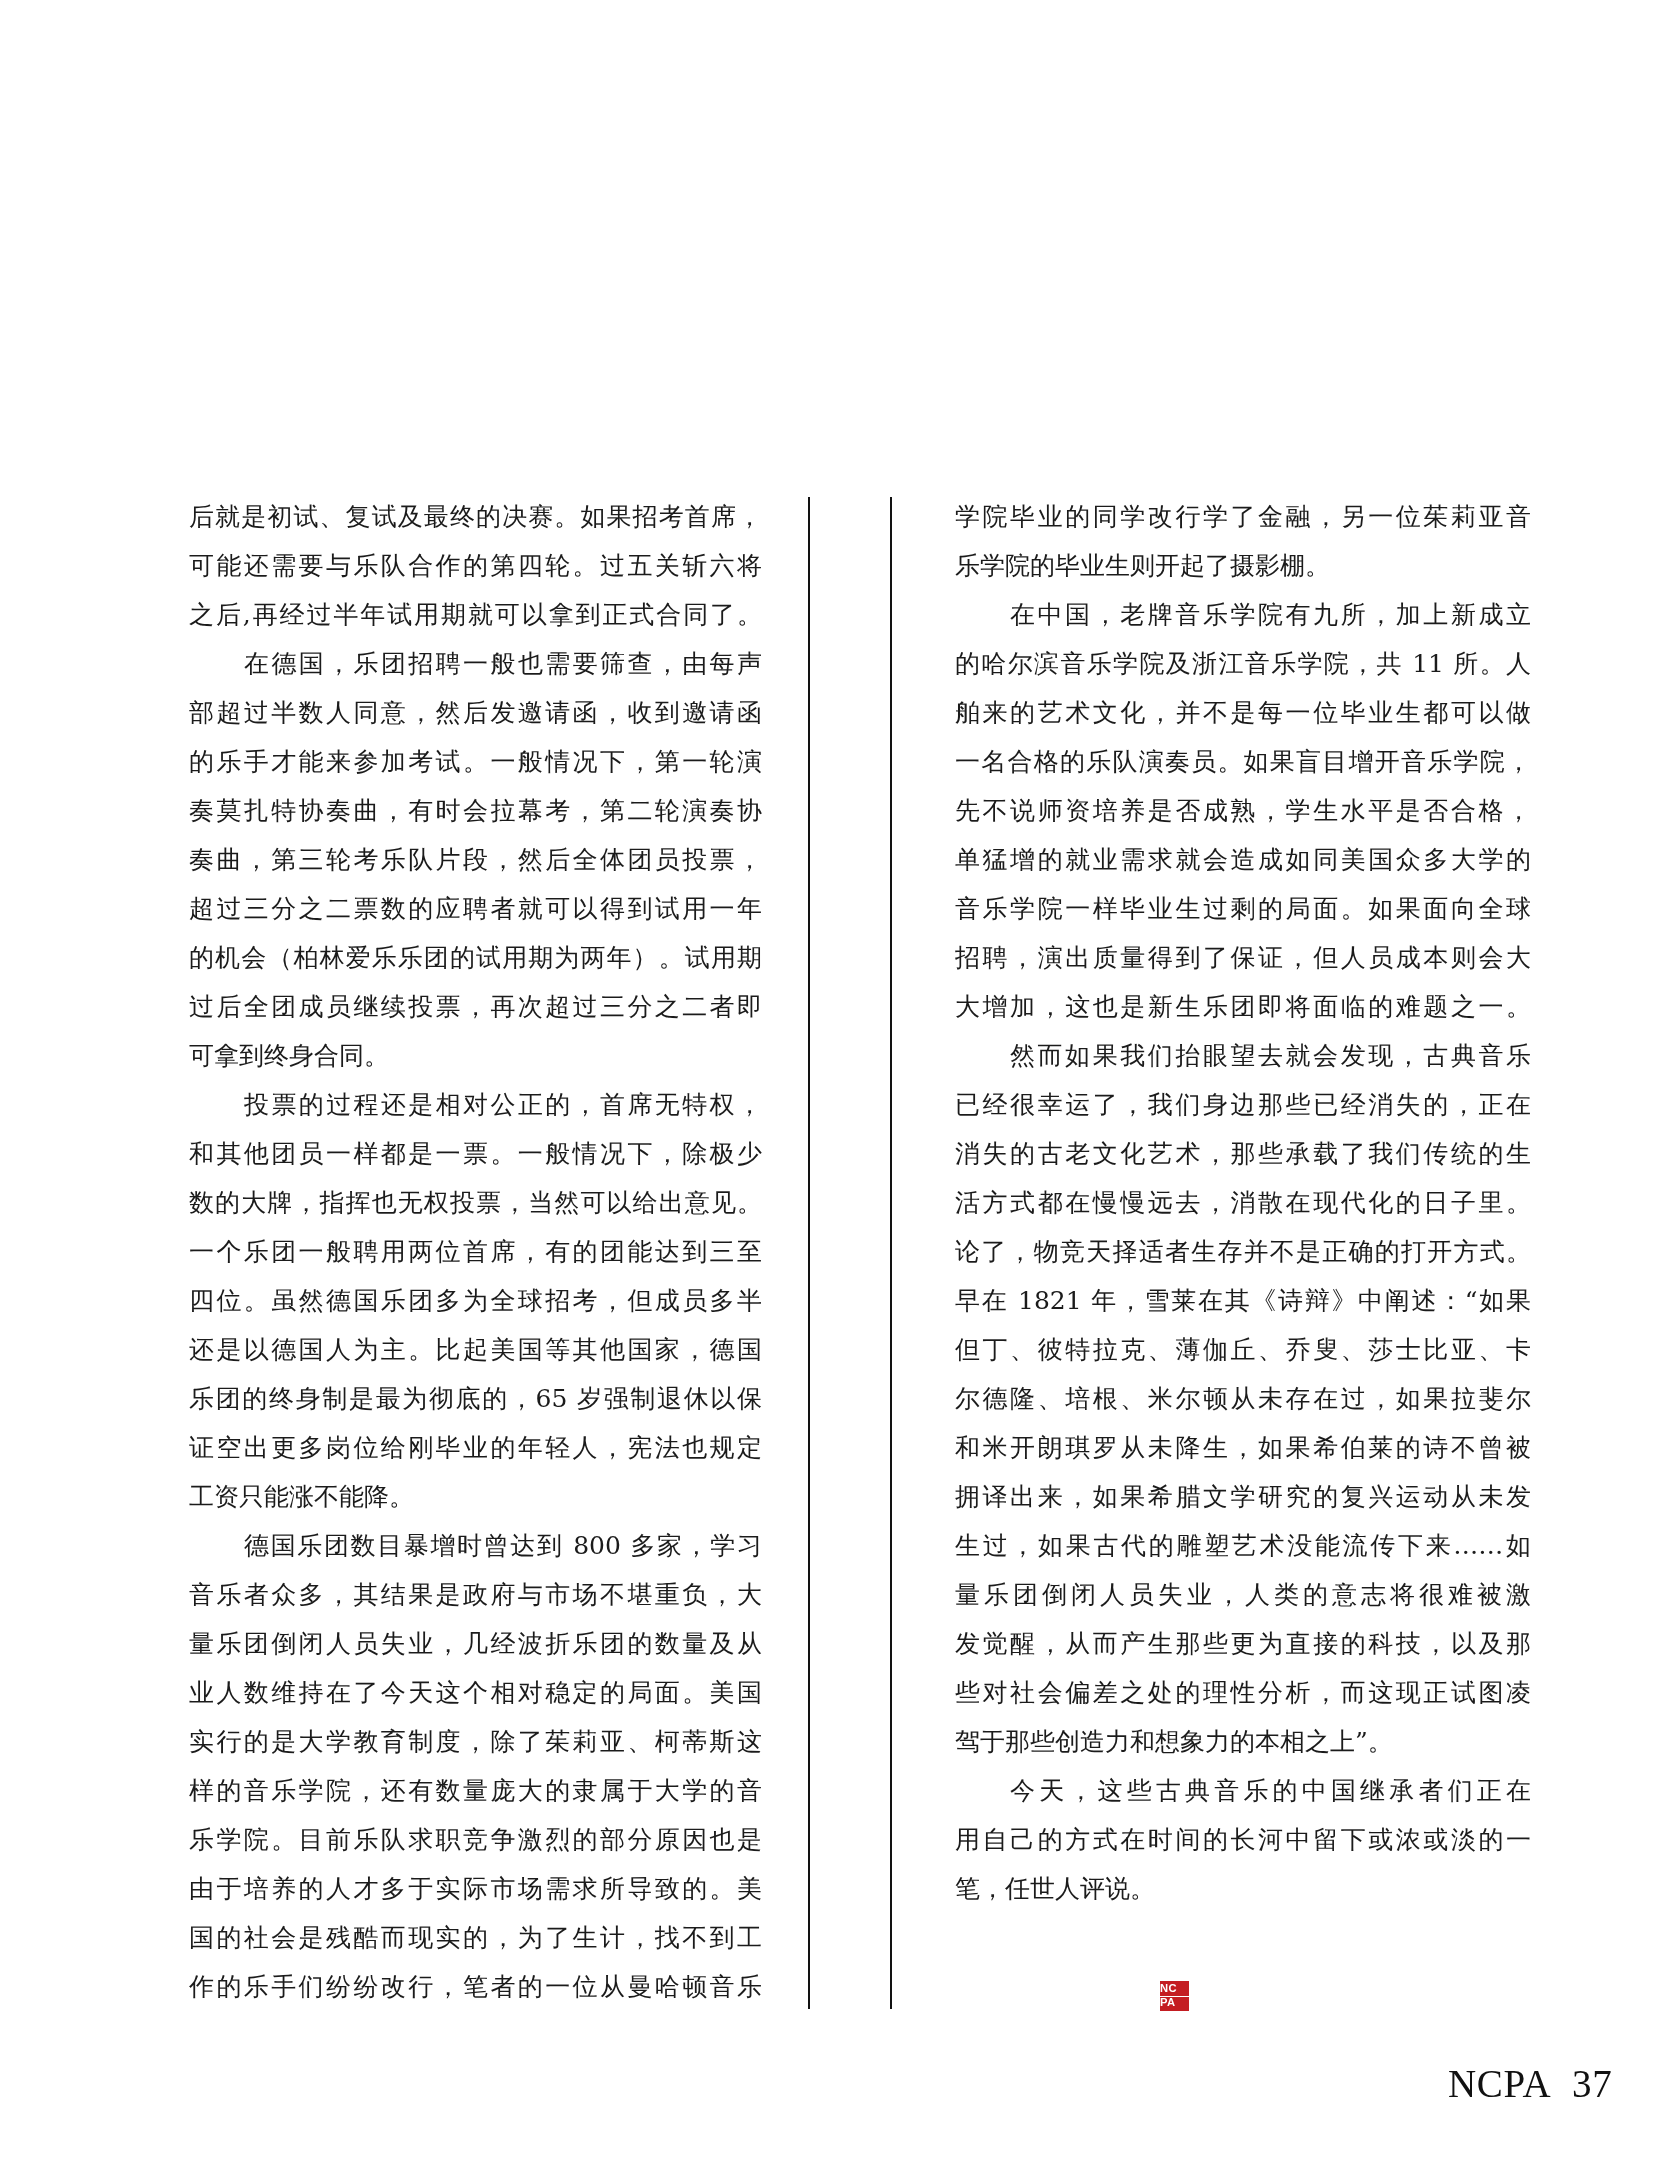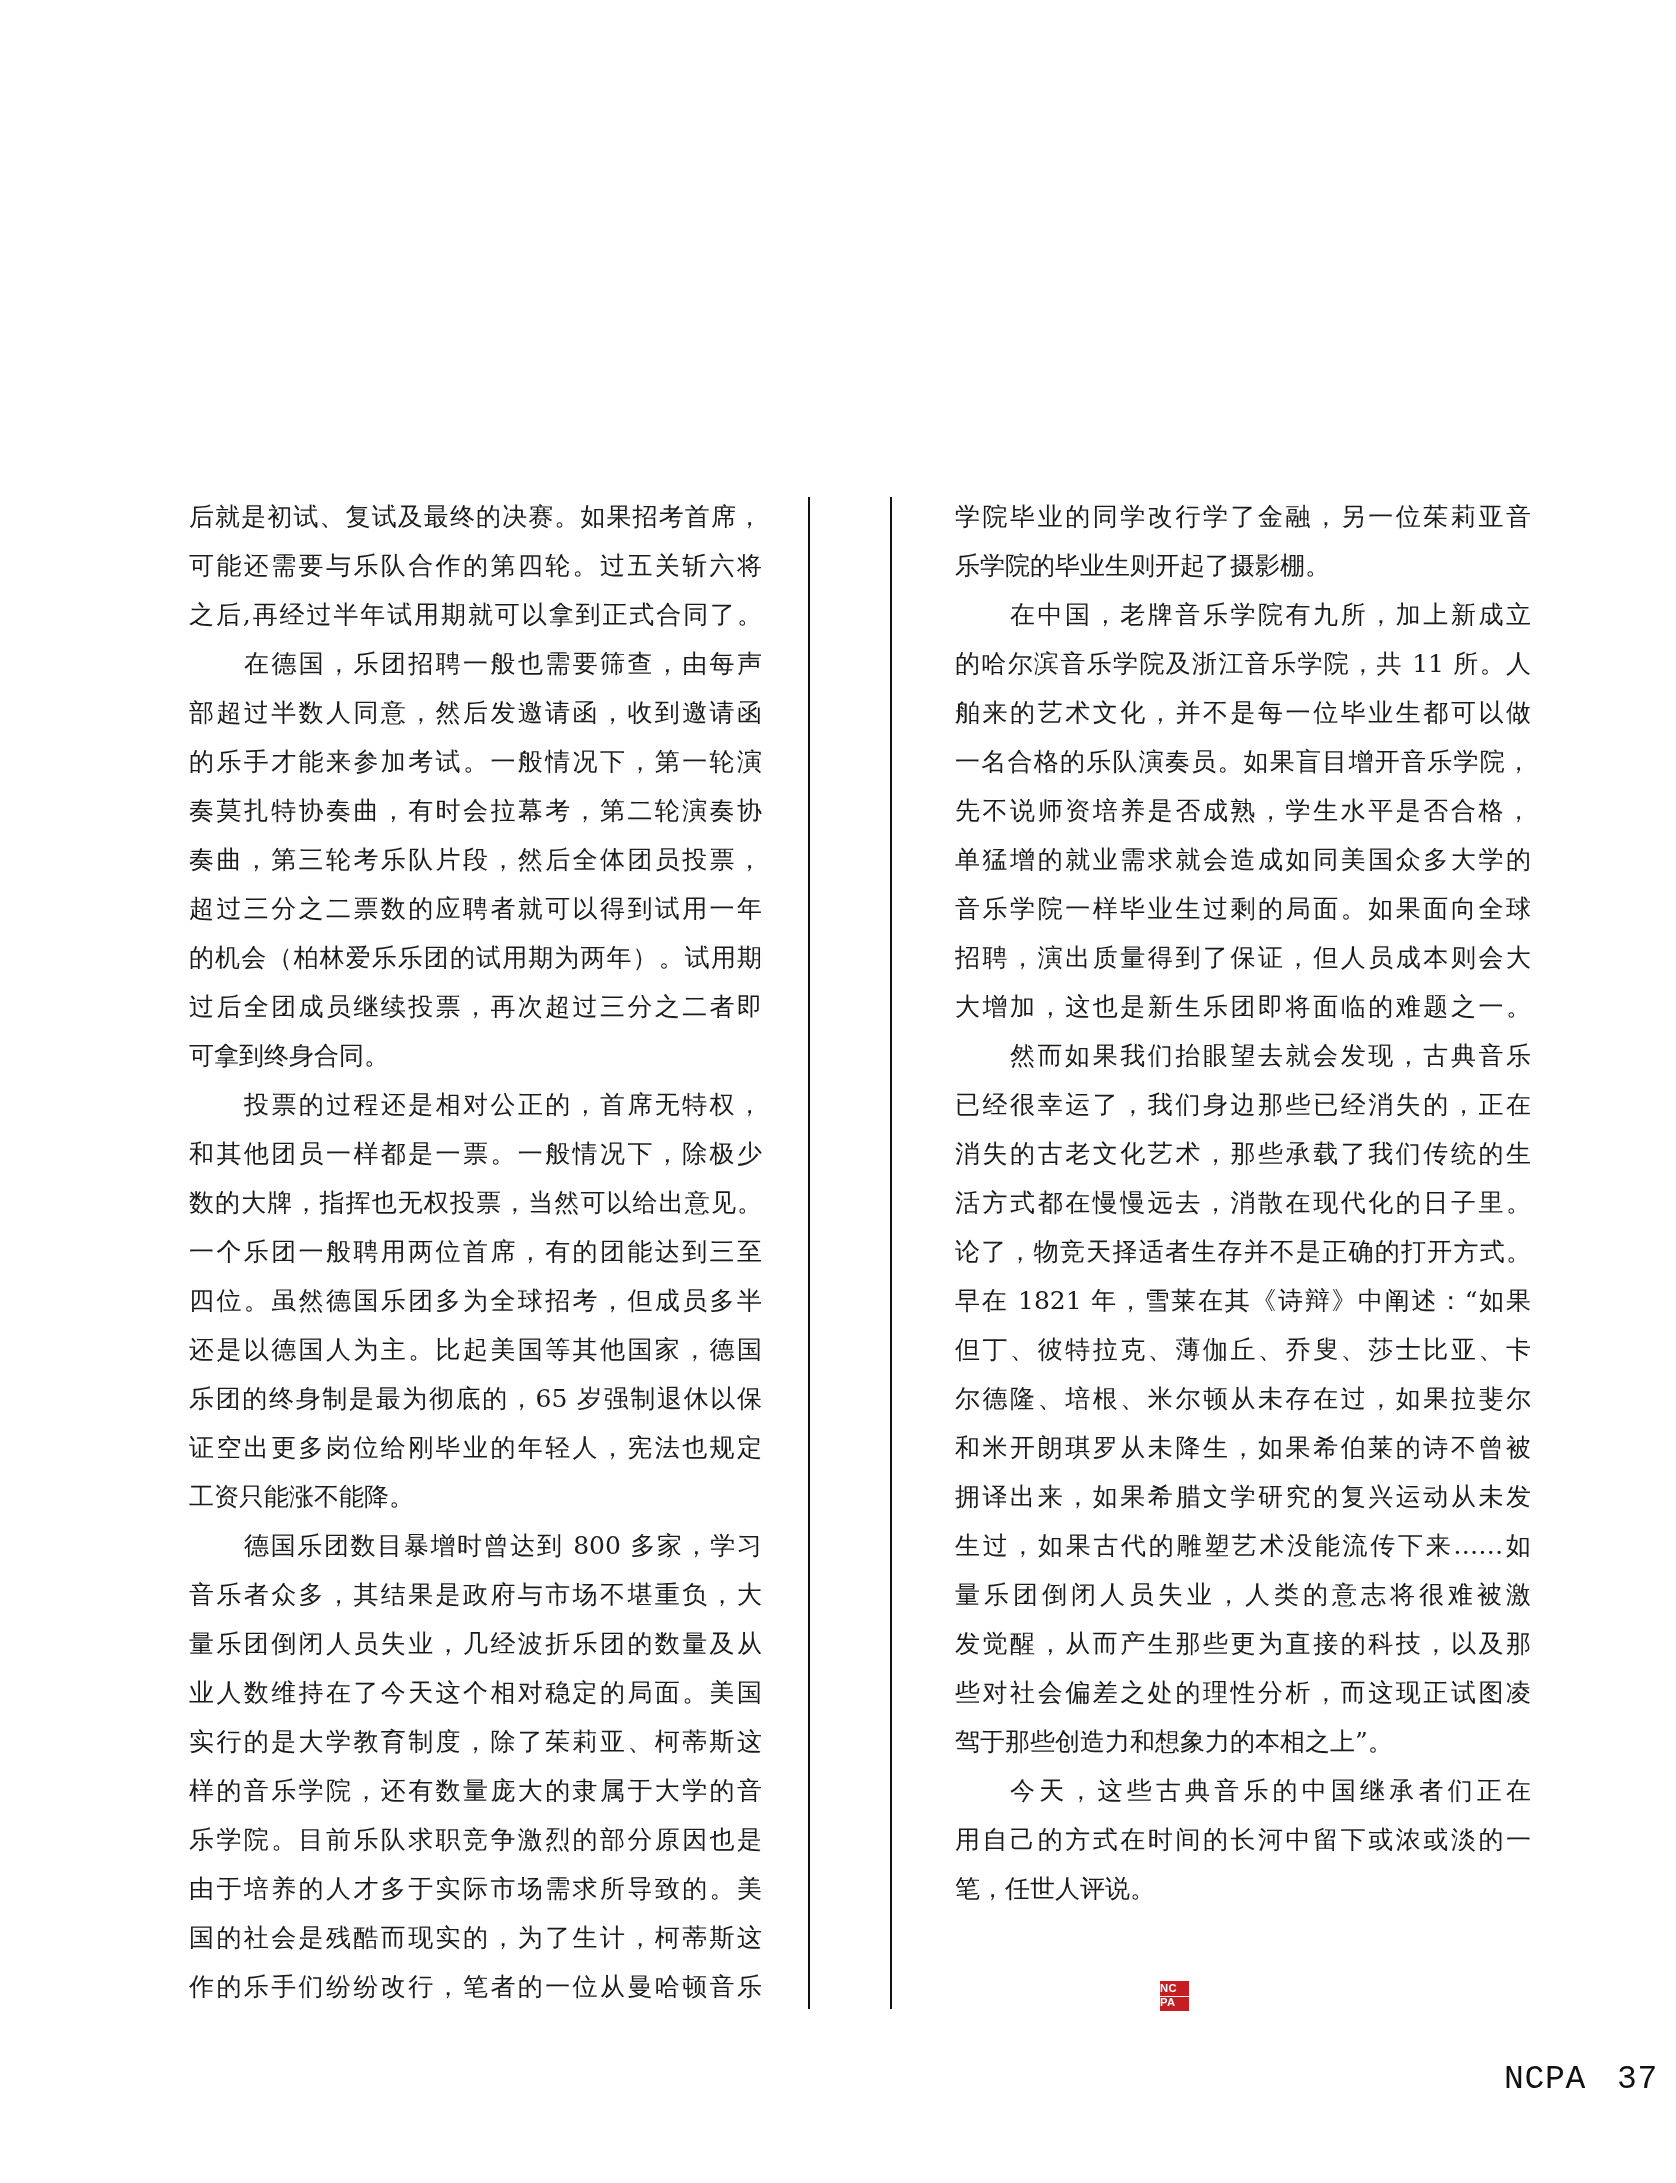--- a/index.html
+++ b/index.html
@@ -68,24 +68,24 @@
     flex-direction: column;
     justify-content: center;
     letter-spacing: 0.3px;
   }
   #seal .seal-top {
     border-bottom: 1.3px solid #ffffff;
     padding-bottom: 0.7px;
   }
   #page-number {
     position: absolute;
-    left: 1504px;
+    left: 1448px;
     top: 2061px;
-    font-family: Liberation Mono, monospace;
-    font-size: 33px;
+    font-family: Liberation Serif, serif;
+    font-size: 39px;
     color: #111111;
     letter-spacing: 0.7px;
     word-spacing: 0.32em;
     white-space: nowrap;
   }
 </style>
 </head>
 <body>
 
 <div id="page">
@@ -113,21 +113,21 @@
       <div class="line">证空出更多岗位给刚毕业的年轻人，宪法也规定</div>
       <div class="line para-end">工资只能涨不能降。</div>
       <div class="line indent">德国乐团数目暴增时曾达到 800 多家，学习</div>
       <div class="line">音乐者众多，其结果是政府与市场不堪重负，大</div>
       <div class="line">量乐团倒闭人员失业，几经波折乐团的数量及从</div>
       <div class="line">业人数维持在了今天这个相对稳定的局面。美国</div>
       <div class="line">实行的是大学教育制度，除了茱莉亚、柯蒂斯这</div>
       <div class="line">样的音乐学院，还有数量庞大的隶属于大学的音</div>
       <div class="line">乐学院。目前乐队求职竞争激烈的部分原因也是</div>
       <div class="line">由于培养的人才多于实际市场需求所导致的。美</div>
-      <div class="line">国的社会是残酷而现实的，为了生计，柯蒂斯这</div>
+      <div class="line">国的社会是残酷而现实的，为了生计，找不到工</div>
       <div class="line">作的乐手们纷纷改行，笔者的一位从曼哈顿音乐</div>
     </div>
 
   <div id="rule-left" class="col-rule"></div>
 
   <div id="rule-right" class="col-rule"></div>
 
   <div id="right-column" class="column">
       <div class="line">学院毕业的同学改行学了金融，另一位茱莉亚音</div>
       <div class="line para-end">乐学院的毕业生则开起了摄影棚。</div>

